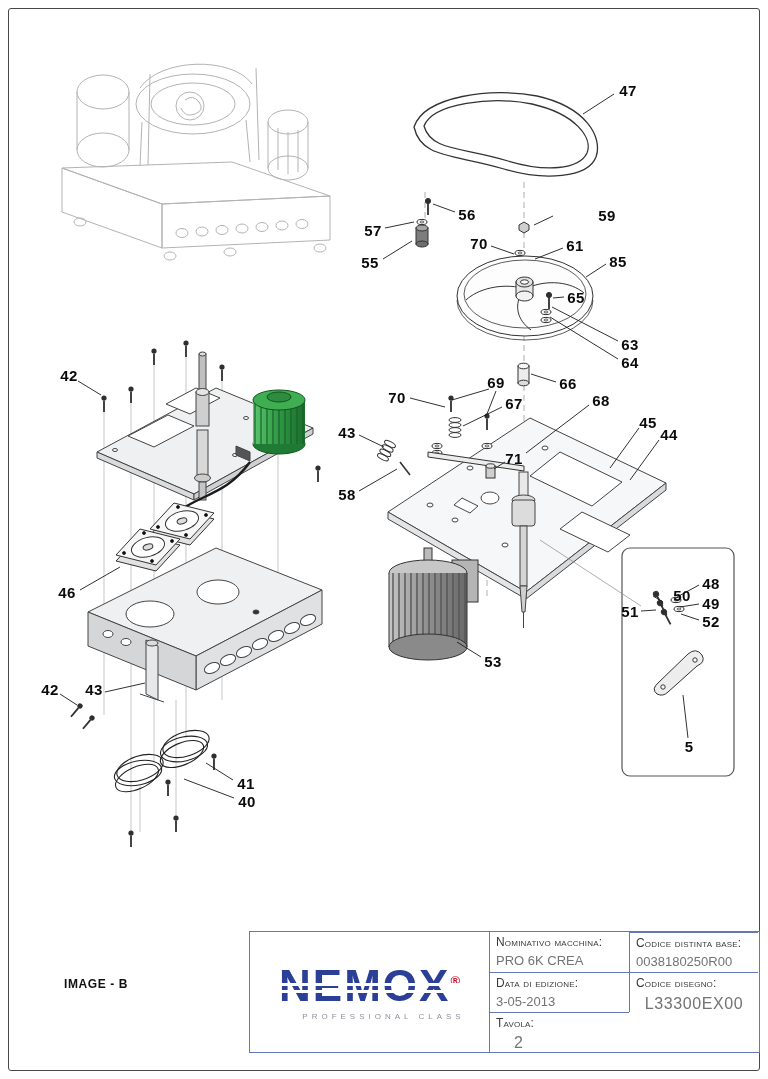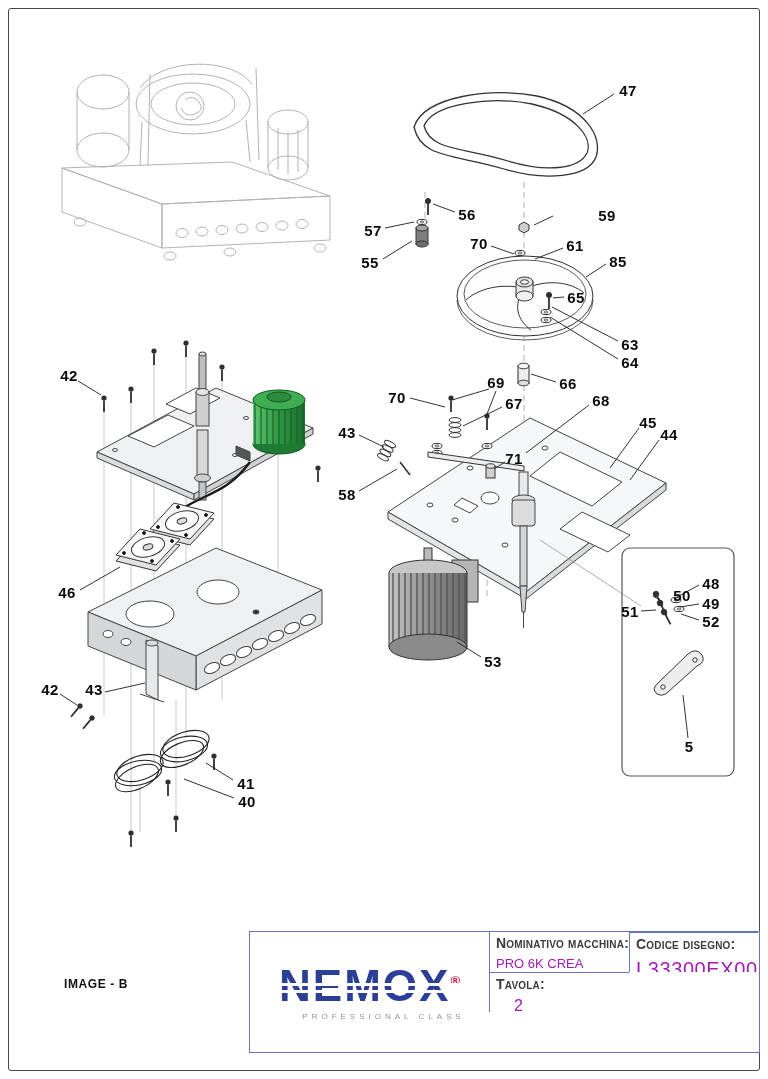--- a/index.html
+++ b/index.html
@@ -7,23 +7,23 @@
   body { position:relative; overflow:hidden; font-family:"Liberation Sans",sans-serif; color:#111; }
   .frame { position:absolute; inset:8px; border:1.6px solid #474747; border-radius:3px; pointer-events:none; }
   #diagram, #labels-layer { position:absolute; left:0; top:0; width:768px; height:930px; }
   #labels-layer { pointer-events:none; }
   .part-label { position:absolute; transform:translate(-50%,-50%); font-weight:700; font-size:15px; color:#0a0a0a; letter-spacing:.3px; white-space:nowrap; }
   .image-label { position:absolute; left:64px; top:977px; font-weight:700; font-size:12px; letter-spacing:.6px; }
   .title-block { position:absolute; left:249px; top:931px; width:511px; height:122px; background:#fff; border:1.2px solid #6478b8; display:grid; grid-template-columns:239px 140px 129px; grid-template-rows:1fr 1fr 1fr; }
   .tb-cell { padding:3px 6px 2px 6px; display:flex; flex-direction:column; overflow:hidden; border-left:1.2px solid #6478b8; }
   .tb-cell.rt { border-top:1.2px solid #6478b8; }
   .logo-cell { grid-row:1/4; border-left:none; display:flex; flex-direction:column; justify-content:center; align-items:center; }
-  .tb-label { font-size:14px; color:#3a3a3a; font-variant:small-caps; letter-spacing:.2px; line-height:1.25; white-space:nowrap;font-weight:bold; }
-  .tb-value { font-size:13px; color:#a21caf; margin-top:3px; white-space:nowrap; }
-  .tb-value.mono-big { font-size:20px; letter-spacing:.6px; text-align:left; margin-top:4px; }
+  .tb-label { font-size:12px; color:#3a3a3a; font-variant:small-caps; letter-spacing:.2px; line-height:1.25; white-space:nowrap; }
+  .tb-value { font-size:13px; color:#737373; margin-top:3px; white-space:nowrap; }
+  .tb-value.mono-big { font-size:16px; letter-spacing:.6px; text-align:center; margin-top:4px; }
   .tb-value.tavola { font-size:16px; padding-left:18px; }
   .nemox-logo { position:relative; font-weight:800; font-size:44px; line-height:1; letter-spacing:2px; color:#2b3f96; font-family:"Liberation Sans",sans-serif; }
   .nemox-logo::before, .nemox-logo::after { content:""; position:absolute; left:-3px; right:-3px; height:2.6px; background:#fff; }
   .nemox-logo::before { top:44%; }
   .nemox-logo::after  { top:60%; }
   .nemox-logo .reg { font-size:13px; font-weight:700; color:#c8102e; vertical-align:super; letter-spacing:0; }
   .tagline { margin-top:4px; font-size:8px; letter-spacing:4px; color:#8d929b; font-weight:400; align-self:center; padding-left:28px; }
 </style>
 </head>
 <body>
@@ -419,20 +419,28 @@
   <div class="tb-cell logo-cell">
     <div class="nemox-logo"><span>NEMOX</span><span class="reg">®</span></div>
     <div class="tagline">PROFESSIONAL CLASS</div>
   </div>
 
   <div class="tb-cell">
     <span class="tb-label">Nominativo macchina:</span>
     <span class="tb-value">PRO 6K CREA</span>
   </div>
 
+  <div class="tb-cell rt">
+    <span class="tb-label">Codice distinta base:</span>
+    <span class="tb-value">0038180250R00</span>
+  </div>
+  <div class="tb-cell rt">
+    <span class="tb-label">Data di edizione:</span>
+    <span class="tb-value">3-05-2013</span>
+  </div>
 
   <div class="tb-cell rt">
     <span class="tb-label">Codice disegno:</span>
     <span class="tb-value mono-big">L33300EX00</span>
   </div>
   <div class="tb-cell rt">
     <span class="tb-label">Tavola:</span>
     <span class="tb-value tavola">2</span>
   </div>
 </div>

